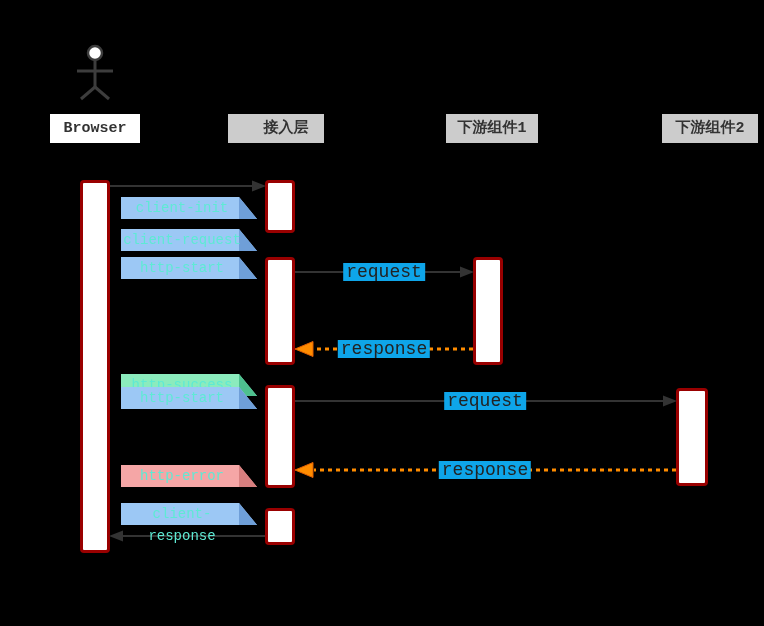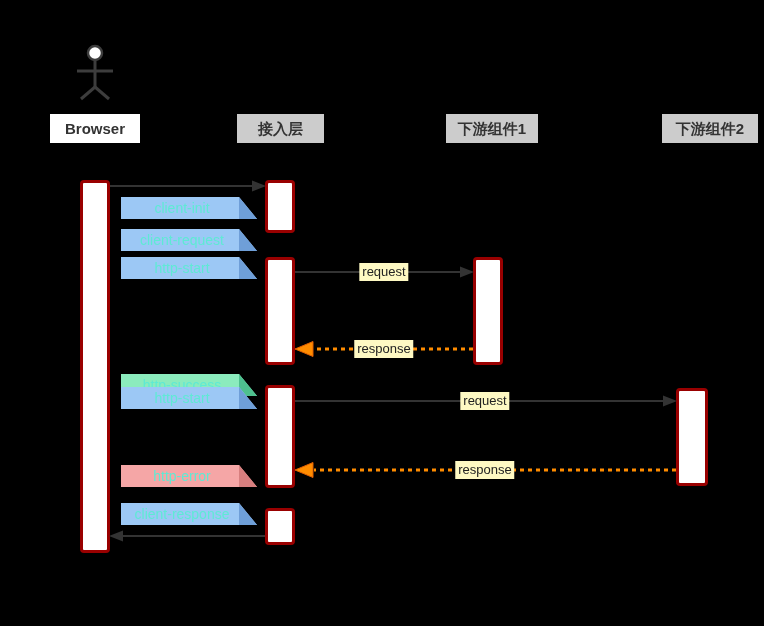--- a/index.html
+++ b/index.html
@@ -1,28 +1,28 @@
 <!DOCTYPE html>
 <html><head>
 <meta charset="utf-8">
 <style>
   html,body{margin:0;padding:0;background:#000;}
   .canvas{
     position:relative;width:764px;height:626px;background:#000000;
-    font-family:Liberation Sans, sans-serif;overflow:hidden;
+    font-family:Liberation Mono, monospace;overflow:hidden;
   }
   
   .plabel{
     position:absolute;top:114px;height:29px;line-height:29px;
     text-align:center;font-weight:bold;font-size:15px;color:#333;
     background:#cccccc;
   }
   .plabel.actor-label{background:#ffffff;}
   .p-browser{left:50px;width:90px;}
-  .p-jieru{left:237px;width:87px;}
+  .p-jieru{left:228px;width:76px;padding-left:20px;}
   .p-comp1{left:446px;width:92px;}
   .p-comp2{left:654px;width:96px;margin-left:8px;}
   
   .activation{
     position:absolute;background:#ffffff;border:3px solid #990000;
     border-radius:4px;box-sizing:border-box;
   }
   .act-browser{left:80px;top:180px;width:30px;height:373px;}
   .act-j1{left:265px;top:180px;width:30px;height:53px;}
   .act-j2{left:265px;top:257px;width:30px;height:108px;}
@@ -50,21 +50,21 @@
     position:absolute;left:0;top:0;width:122px;height:22px;line-height:22px;
     text-align:center;font-size:14px;color:#5eead4;
   }
   .n1{top:197px;} .n2{top:229px;} .n3{top:257px;} .n4{top:374px;}
   .n5{top:387px;} .n6{top:465px;} .n7{top:503px;}
   
   .arrows{position:absolute;left:0;top:0;pointer-events:none;}
   
   .mlabel{
     position:absolute;transform:translate(-50%,-50%);
-    background:#fef9c3;color:#222;font-size:13px;line-height:16px;
+    background:#0ea5e9;color:#222;font-size:18px;line-height:16px;
     padding:1px 3px;white-space:nowrap;
   }
   .ml1{left:384px;top:272px;} .ml2{left:384px;top:349px;}
   .ml3{left:485px;top:401px;} .ml4{left:485px;top:470px;}
   .actor-figure{position:absolute;left:70px;top:44px;}
 </style>
 </head>
 <body>
 
 <div class="canvas">

